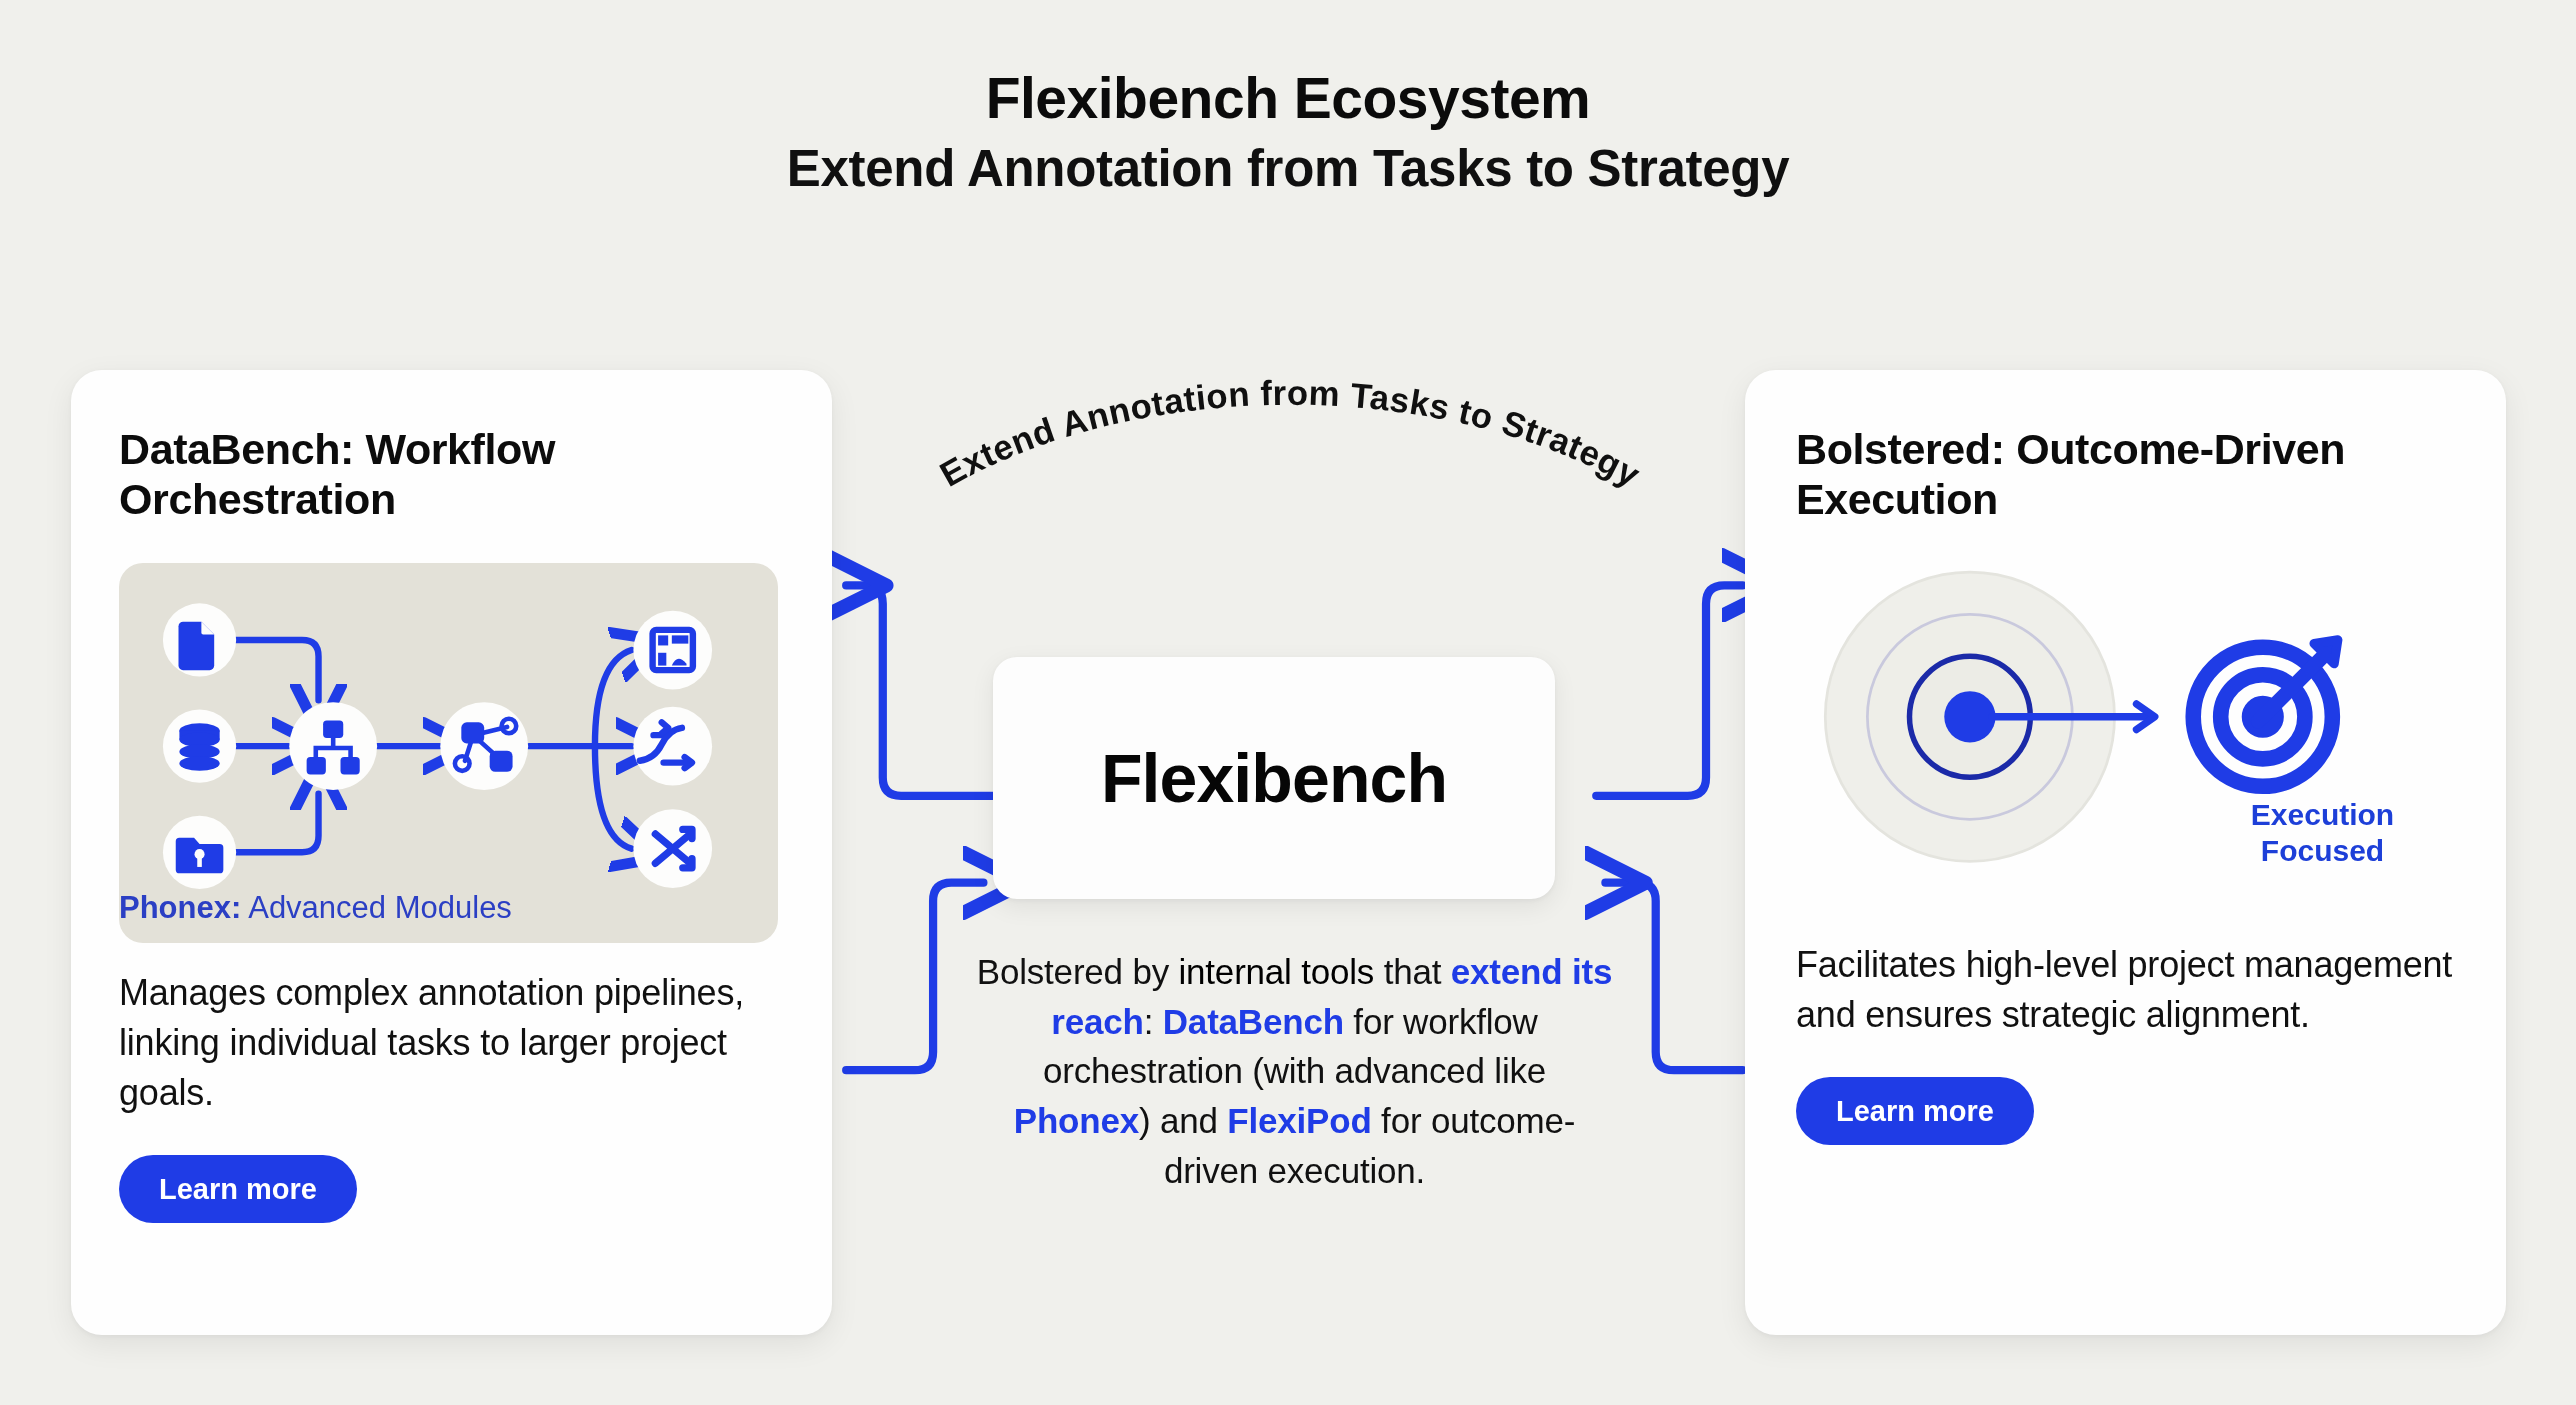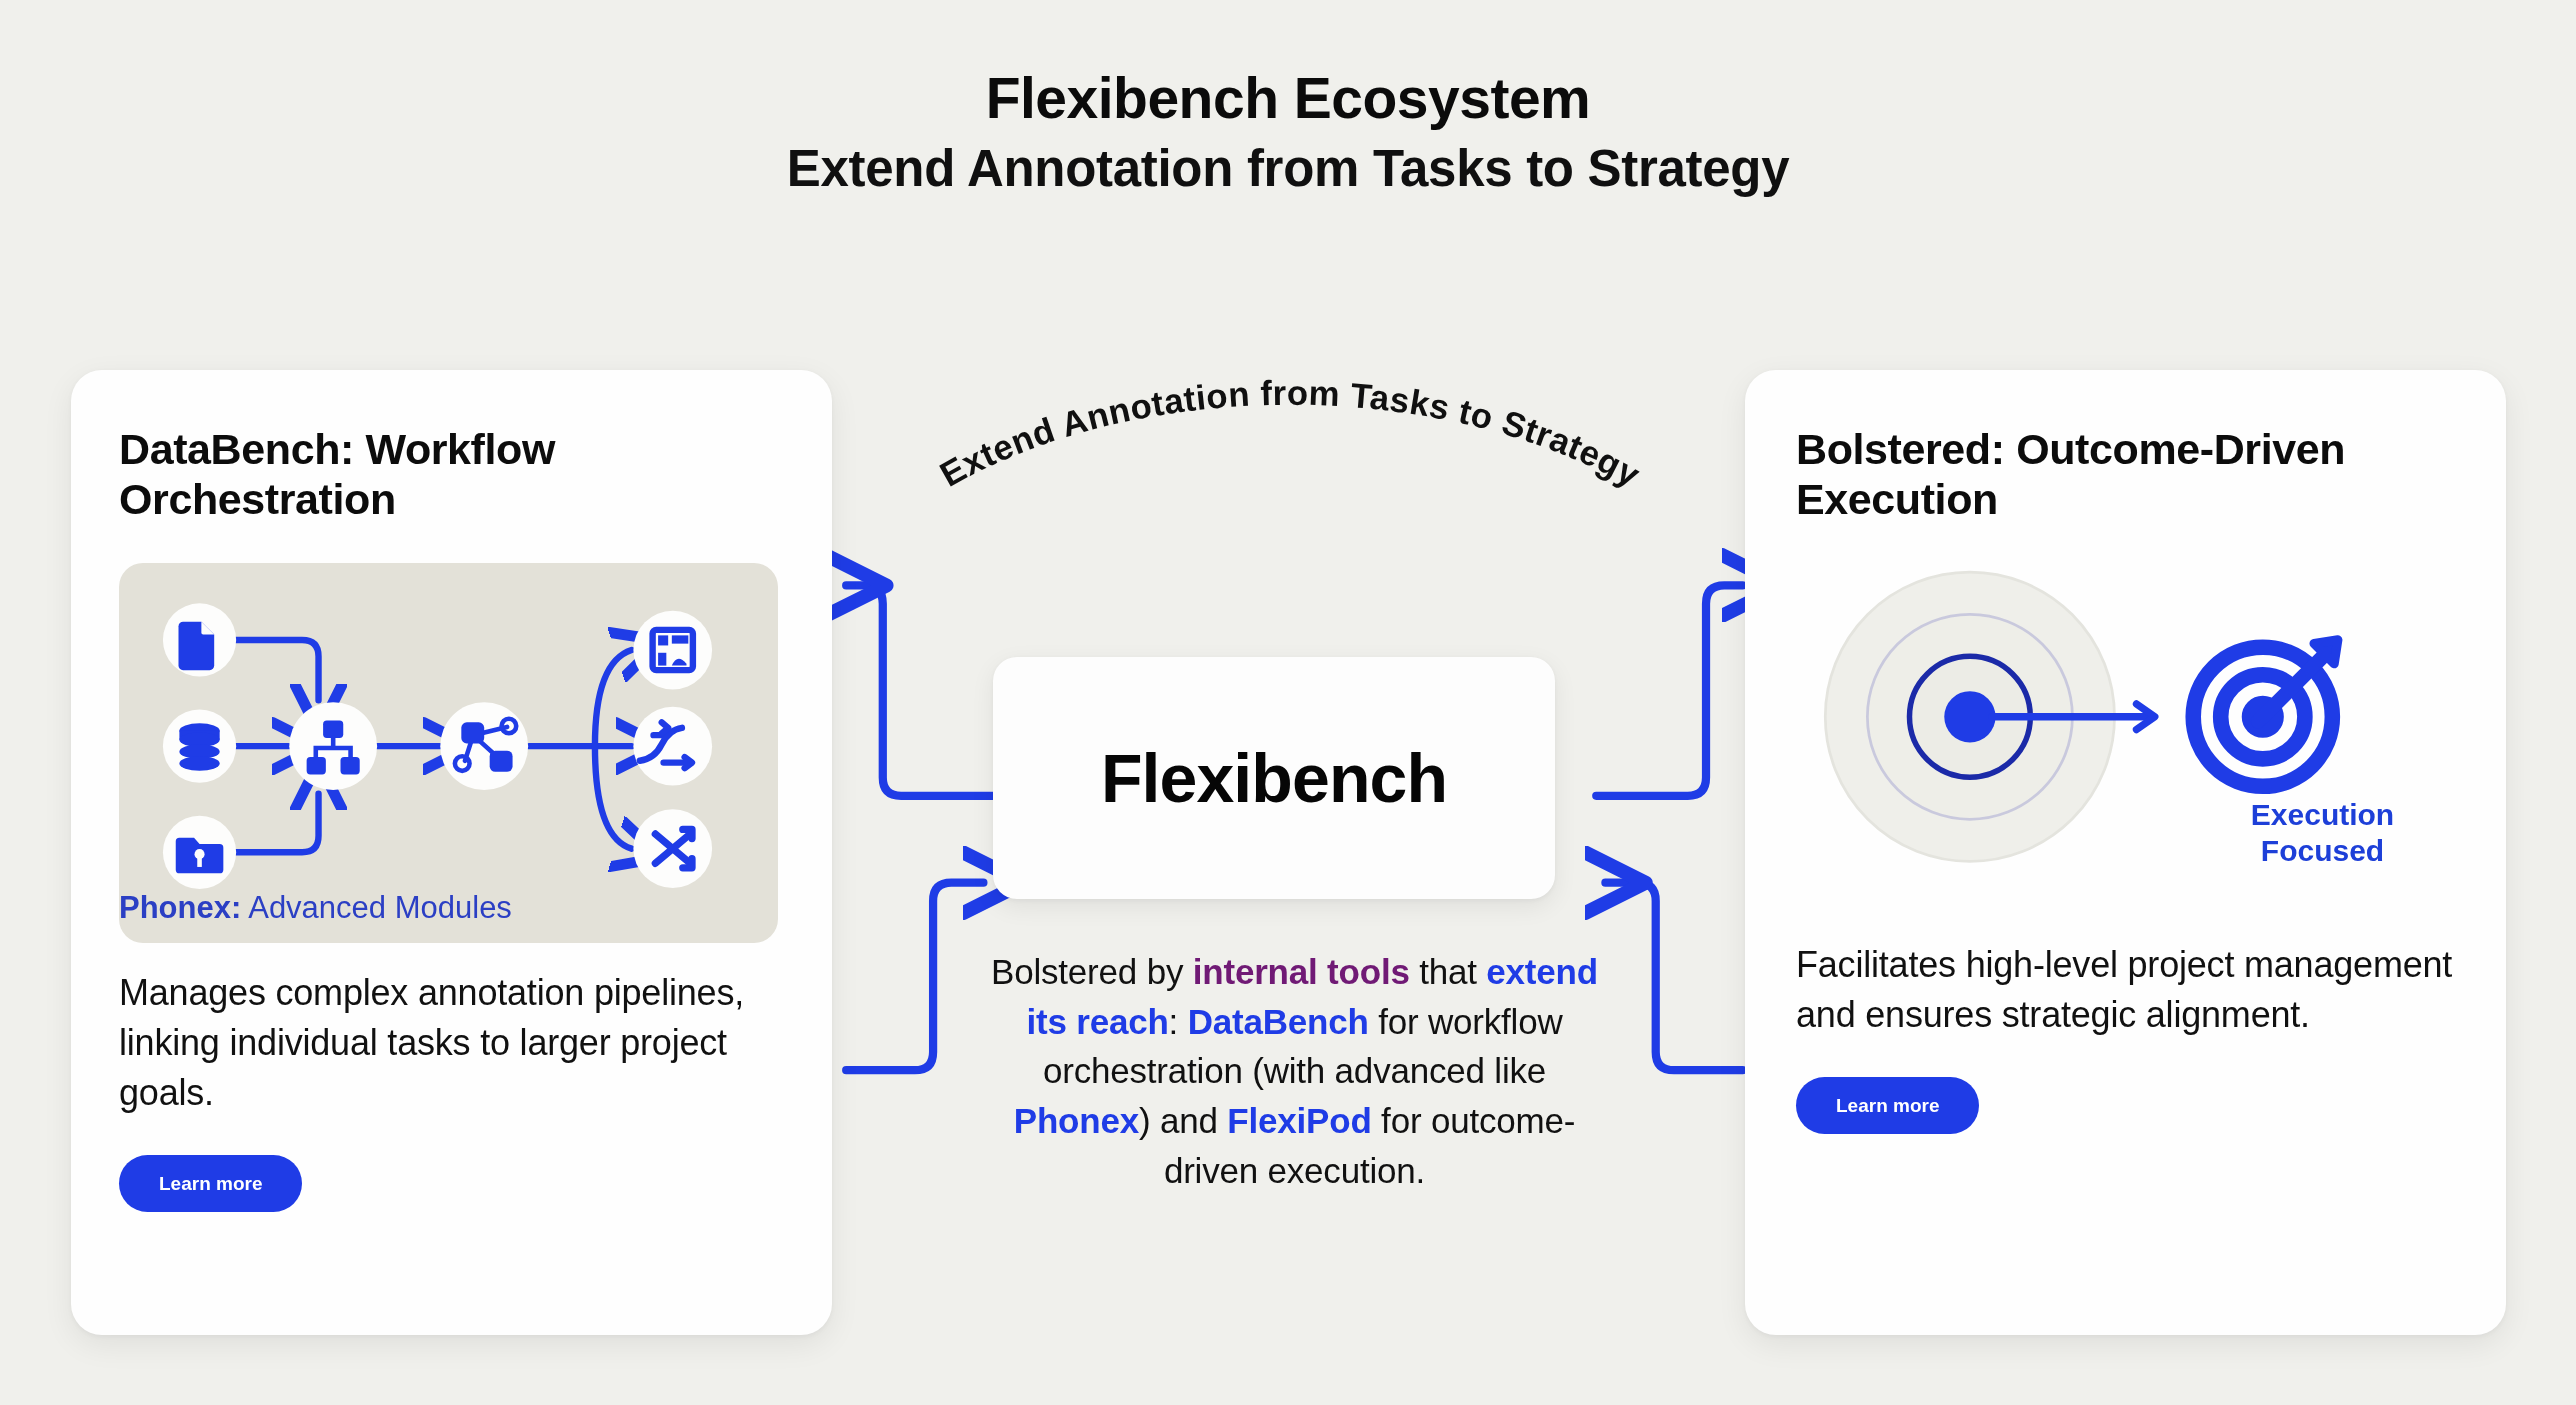--- a/index.html
+++ b/index.html
@@ -63,36 +63,36 @@
 
   
   .card-desc {
     margin-top: 31px; font-size: 36px; color: #111; line-height: 1.38; letter-spacing: -0.2px;
   }
   .card-left .card-desc { margin-top: 25.6px; }
   .btn {
     margin-top: 38px; display: inline-block;
     background: #1f3ce6; color: #fff; border: none; border-radius: 914px;
     font-family: "Liberation Sans", sans-serif;
-    font-size: 19px; font-weight: 700; padding: 17.4px 40px; cursor: pointer;
+    font-size: 29px; font-weight: 700; padding: 17.4px 40px; cursor: pointer;
   }
 
   
   .center-box {
     position: absolute; left: 993px; top: 657px; width: 562px; height: 242px;
     background: #fdfdfd; border-radius: 24px;
     box-shadow: 0 7.3px 24px rgba(0,0,0,0.07), 0 1.8px 4.6px rgba(0,0,0,0.04);
     display: flex; align-items: center; justify-content: center;
   }
   .center-title { font-size: 68px; font-weight: 700; color: #060606; letter-spacing: -0.9px; }
   .center-desc {
     position: absolute; left: 970px; top: 947px; width: 649px; text-align: center;
     font-size: 35px; color: #111; line-height: 1.42; letter-spacing: -0.2px;
   }
-  .center-desc b { font-weight: 700; color: #701a75; }
+  .center-desc b { font-weight: 400; color: #000000; }
   .center-desc .blue { color: #1f3ce6; font-weight: 700; }
 
   
   .connectors { position: absolute; inset: 0; width: 2576px; height: 1405px; pointer-events: none; }
 </style>
 </head>
 <body>
 
 <div class="stage">
 

